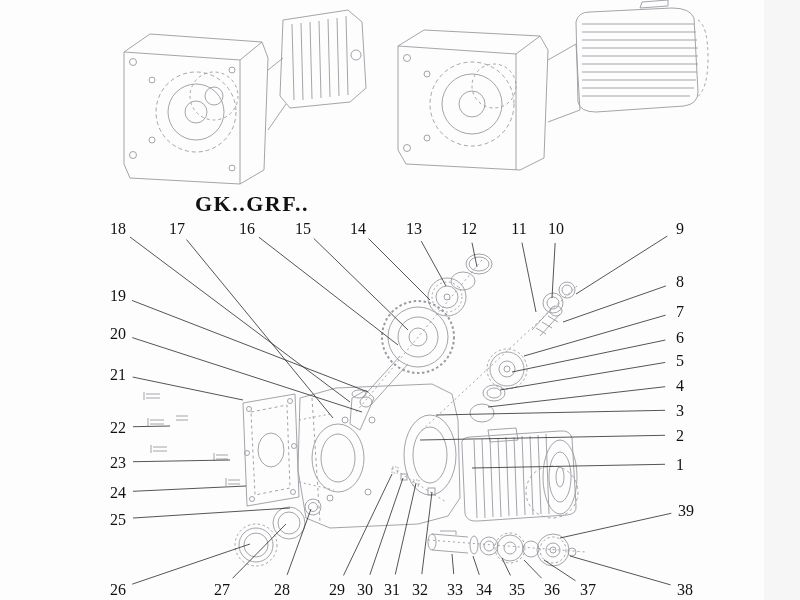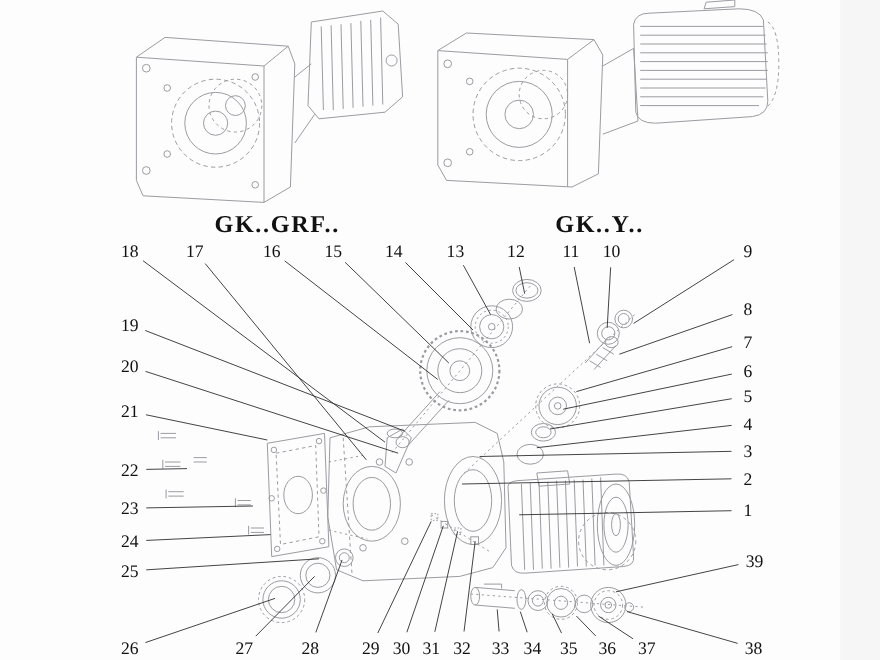--- a/index.html
+++ b/index.html
@@ -187,21 +187,20 @@
         <circle cx="553" cy="550" r="16"></circle>
         <circle cx="553" cy="550" r="13" stroke-dasharray="2.5,2.5"></circle>
         <circle cx="553" cy="550" r="7"></circle>
         <circle cx="553" cy="550" r="3"></circle>
         <circle cx="572" cy="552" r="4"></circle>
       </g>
     </g>
   </svg>
 
   <div class="variant-label" style="left:252px; top:191px;">GK..GRF..</div>
-  <div class="variant-label" style="left:545px; top:191px;">GK..Y..</div>
 
   <svg class="layer" viewBox="0 0 800 600" id="callout-layer">
       <line x1="130" y1="237" x2="350" y2="402" class="leader"></line>
       <text x="118" y="233.5" class="callout-num">18</text>
       <line x1="186.51848875445262" y1="239.59303117529487" x2="333" y2="418" class="leader"></line>
       <text x="177" y="233.5" class="callout-num">17</text>
       <line x1="258.85717622865127" y1="237.1873484685576" x2="398" y2="345" class="leader"></line>
       <text x="247" y="233.5" class="callout-num">16</text>
       <line x1="313.7591907128884" y1="238.45178526394875" x2="408" y2="330" class="leader"></line>
       <text x="303" y="233.5" class="callout-num">15</text>

